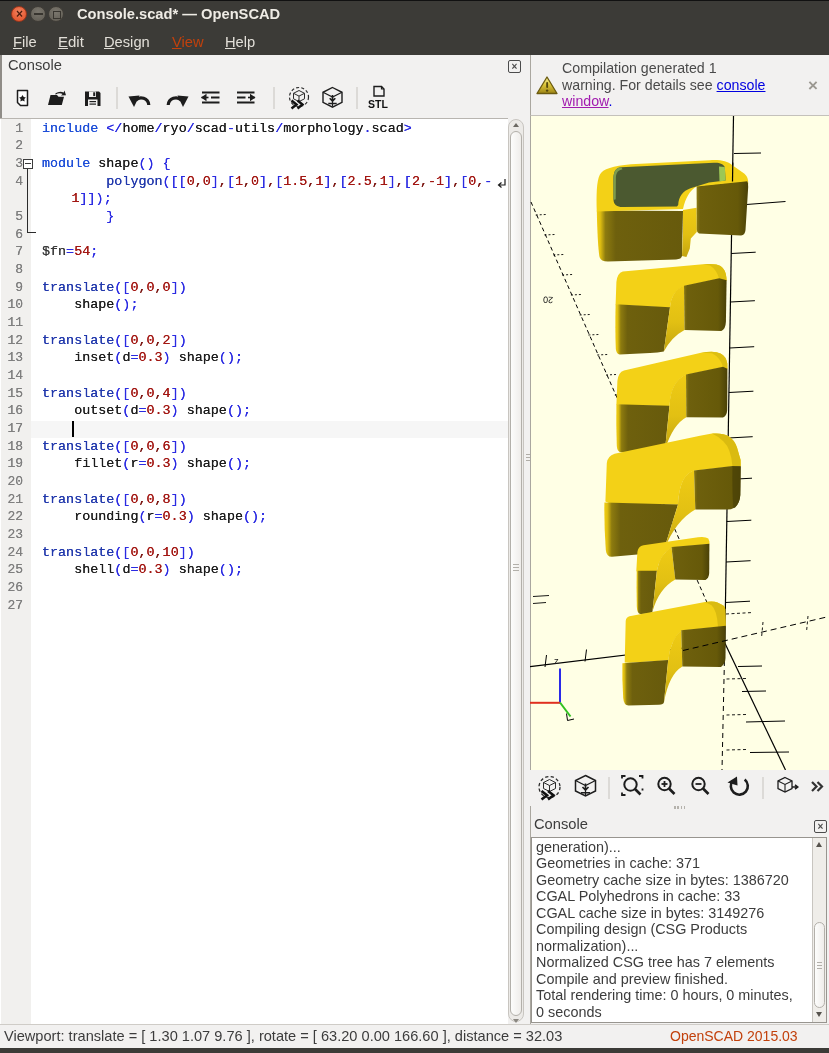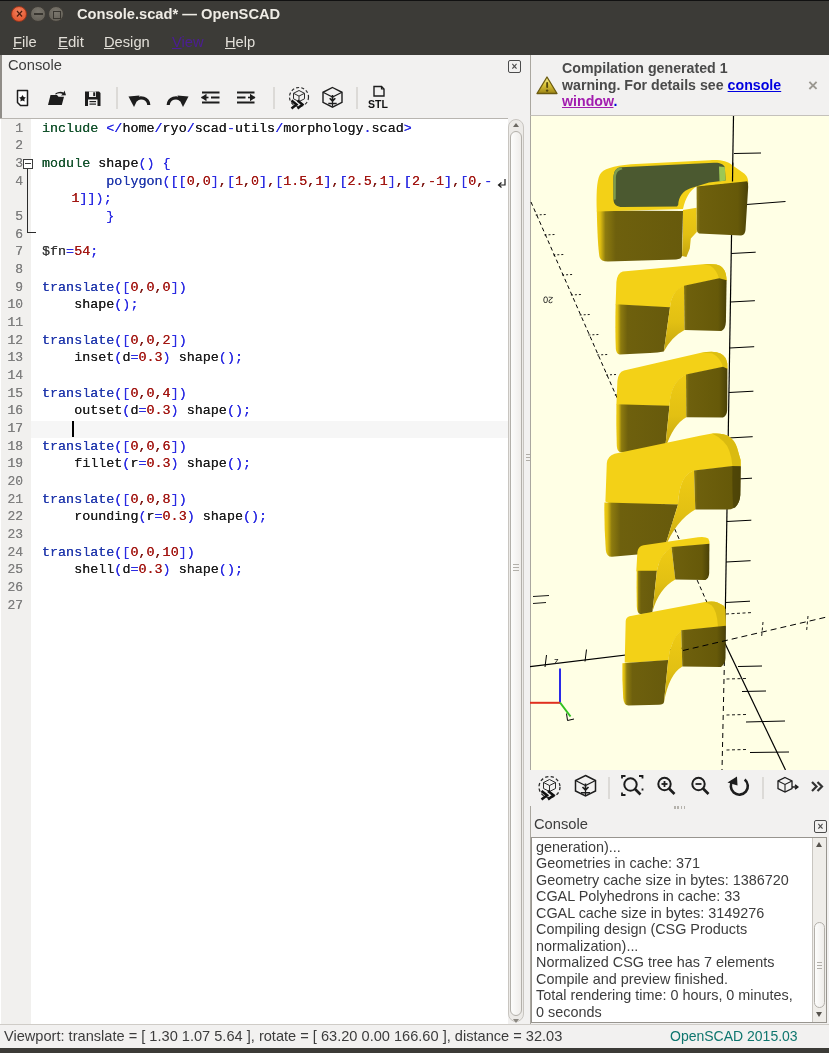--- a/index.html
+++ b/index.html
@@ -1,20 +1,20 @@
 <!DOCTYPE html>
 <html><head>
 <meta charset="utf-8">
 <style>
   html,body{margin:0;padding:0;}
   body{width:829px;height:1053px;position:relative;overflow:hidden;
        font-family:"Liberation Sans",sans-serif;background:#f2f1f0;}
   .abs{position:absolute;}
   pre{margin:0;font-family:"Liberation Mono",monospace;text-shadow:0 0 0.3px currentColor;}
-  .g{color:#14532d;}   
+  .g{color:#1d4ed8;}   
   .f{color:#2138ac;text-align:right;}   
   .o{color:#2a2ae2;}   
   .n{color:#a21612;}   
   .c{color:#7a1410;}   
 </style>
 </head>
 <body>
 
 <div class="abs" style="left:0;top:0;width:829px;height:29px;background:#3c3b37;border-top:1px solid #111;box-sizing:border-box;"></div>
 <div class="abs" style="left:0;top:29px;width:829px;height:26px;background:#3c3b37;"></div>
@@ -23,21 +23,21 @@
 <div class="abs" style="left:13.5px;top:5.5px;width:12px;height:14px;color:#4b1c0d;font-size:12px;font-weight:bold;text-align:center;line-height:16px;">×</div>
 <div class="abs" style="left:30px;top:6px;width:16px;height:16px;border-radius:50%;background:radial-gradient(circle at 50% 35%,#7b776e 0%,#6a665d 60%,#5d5951 100%);border:1px solid #403d37;box-sizing:border-box;"></div>
 <div class="abs" style="left:34px;top:12.5px;width:9px;height:2px;background:#38352f;"></div>
 <div class="abs" style="left:48px;top:6px;width:16px;height:16px;border-radius:50%;background:radial-gradient(circle at 50% 35%,#7b776e 0%,#6a665d 60%,#5d5951 100%);border:1px solid #403d37;box-sizing:border-box;"></div>
 <div class="abs" style="left:52.5px;top:10.5px;width:6px;height:6px;border:1.6px solid #38352f;"></div>
 <div class="abs" style="left:77px;top:4px;height:20px;line-height:20px;color:#efece5;font-size:14.7px;font-weight:bold;">Console.scad* — OpenSCAD</div>
 
 <div class="abs" style="left:13px;top:32px;height:20px;line-height:20px;color:#e2dfd8;font-size:14.7px;"><span style="text-decoration:underline">F</span>ile</div>
 <div class="abs" style="left:58px;top:32px;height:20px;line-height:20px;color:#e2dfd8;font-size:15px;"><span style="text-decoration:underline">E</span>dit</div>
 <div class="abs" style="left:104px;top:32px;height:20px;line-height:20px;color:#e2dfd8;font-size:14.7px;text-align:right;"><span style="text-decoration:underline">D</span>esign</div>
-<div class="abs" style="left:172px;top:32px;height:20px;line-height:20px;color:#4c1d95;font-size:14.7px;text-align:center;"><span style="text-decoration:underline">V</span>iew</div>
+<div class="abs" style="left:172px;top:32px;height:20px;line-height:20px;color:#c2410c;font-size:14.7px;text-align:center;"><span style="text-decoration:underline">V</span>iew</div>
 <div class="abs" style="left:225px;top:32px;height:20px;line-height:20px;color:#e2dfd8;font-size:14.7px;"><span style="text-decoration:underline">H</span>elp</div>
 
 <div class="abs" style="left:0;top:55px;width:1.5px;height:969px;background:#8f8c87;"></div>
 
 <div class="abs" style="left:8px;top:57px;font-size:14.7px;color:#3c3c3c;">Console</div>
 <div class="abs" style="left:508px;top:60px;width:13px;height:13px;border:1.4px solid #4c4c4c;border-radius:2px;box-sizing:border-box;color:#4c4c4c;font-size:10px;font-weight:bold;text-align:center;line-height:11px;">×</div>
 
 <svg class="abs" style="left:0;top:78px;" width="530" height="40" viewBox="0 0 530 40">
   <g stroke="#c6c3be" stroke-width="1">
     <line x1="117" y1="9" x2="117" y2="31"></line>
@@ -181,21 +181,21 @@
       <linearGradient id="wg" x1="0" y1="0" x2="0" y2="1">
     <stop offset="0" stop-color="#f5ef9e"></stop>
         <stop offset="0.45" stop-color="#ddc73c"></stop>
         <stop offset="1" stop-color="#9d8414"></stop>
   </linearGradient>
     </defs>
   <path d="M11,1 L21,17.5 L1,17.5 Z" fill="url(#wg)" stroke="#6b5b10" stroke-width="1.3" stroke-linejoin="round"></path>
   <rect x="10.2" y="6" width="1.9" height="6" rx="0.9" fill="#55480c"></rect>
   <circle cx="11.1" cy="14.6" r="1.2" fill="#55480c"></circle>
 </svg>
-<div class="abs" style="left:562px;top:60px;width:250px;font-size:14.2px;font-weight:bold;color:#4a4a4a;line-height:16.6px;">Compilation generated 1<br>warning. For details see <span style="color:#0000e0;text-decoration:underline">console</span><br><span style="color:#a21caf;text-decoration:underline">window</span><span style="color:#0000e0">.</span></div>
+<div class="abs" style="left:562px;top:60px;width:250px;font-size:14.2px;font-weight:normal;color:#4a4a4a;line-height:16.6px;">Compilation generated 1<br>warning. For details see <span style="color:#0000e0;text-decoration:underline">console</span><br><span style="color:#a21caf;text-decoration:underline">window</span><span style="color:#0000e0">.</span></div>
 <div class="abs" style="left:804px;top:77px;width:18px;height:18px;color:#9b9891;font-size:17px;font-weight:bold;line-height:18px;text-align:center;">×</div>
 
 <svg id="viewport" class="abs" style="left:530px;top:116px;" width="299" height="654" viewBox="530 116 299 654">
 <defs>
   <linearGradient id="gMain" x1="0" y1="0" x2="1" y2="0">
     <stop offset="0" stop-color="#f0cc12"></stop>
         <stop offset="0.04" stop-color="#e0bf11"></stop>
     <stop offset="0.1" stop-color="#8d7b0f"></stop>
         <stop offset="0.22" stop-color="#6e600d"></stop>
     <stop offset="1" stop-color="#675a0c"></stop>
@@ -363,15 +363,15 @@
 
 <div class="abs" style="left:812px;top:838px;width:14px;height:184px;background:#efede9;border-left:1px solid #c8c5c0;box-sizing:border-box;"></div>
 <div class="abs" style="left:816px;top:842px;width:0;height:0;border-left:3.5px solid transparent;border-right:3.5px solid transparent;border-bottom:5px solid #56534d;"></div>
 <div class="abs" style="left:816px;top:1012px;width:0;height:0;border-left:3.5px solid transparent;border-right:3.5px solid transparent;border-top:5px solid #56534d;"></div>
 <div class="abs" style="left:813.5px;top:922px;width:11px;height:86px;background:linear-gradient(90deg,#fdfdfc,#efedea);border:1px solid #b3b0aa;border-radius:6px;box-sizing:border-box;"></div>
 <div class="abs" style="left:816.5px;top:962px;width:5px;height:1px;background:#b3b0aa;"></div>
 <div class="abs" style="left:816.5px;top:965px;width:5px;height:1px;background:#b3b0aa;"></div>
 <div class="abs" style="left:816.5px;top:968px;width:5px;height:1px;background:#b3b0aa;"></div>
 
 <div class="abs" style="left:0;top:1024px;width:829px;height:24px;background:#f2f1f0;border-top:1px solid #cfccc7;box-sizing:border-box;"></div>
-<div class="abs" style="left:4px;top:1028px;font-size:14.6px;color:#3c3c3c;">Viewport: translate = [ 1.30 1.07 5.64 ], rotate = [ 63.20 0.00 166.60 ], distance = 32.03</div>
-<div class="abs" style="left:670px;top:1028px;font-size:14px;color:#0f766e;">OpenSCAD 2015.03</div>
+<div class="abs" style="left:4px;top:1028px;font-size:14.6px;color:#3c3c3c;">Viewport: translate = [ 1.30 1.07 9.76 ], rotate = [ 63.20 0.00 166.60 ], distance = 32.03</div>
+<div class="abs" style="left:670px;top:1028px;font-size:14px;color:#c2410c;">OpenSCAD 2015.03</div>
 <div class="abs" style="left:0;top:1048px;width:829px;height:5px;background:#3c3b37;"></div>
 
 </body></html>

